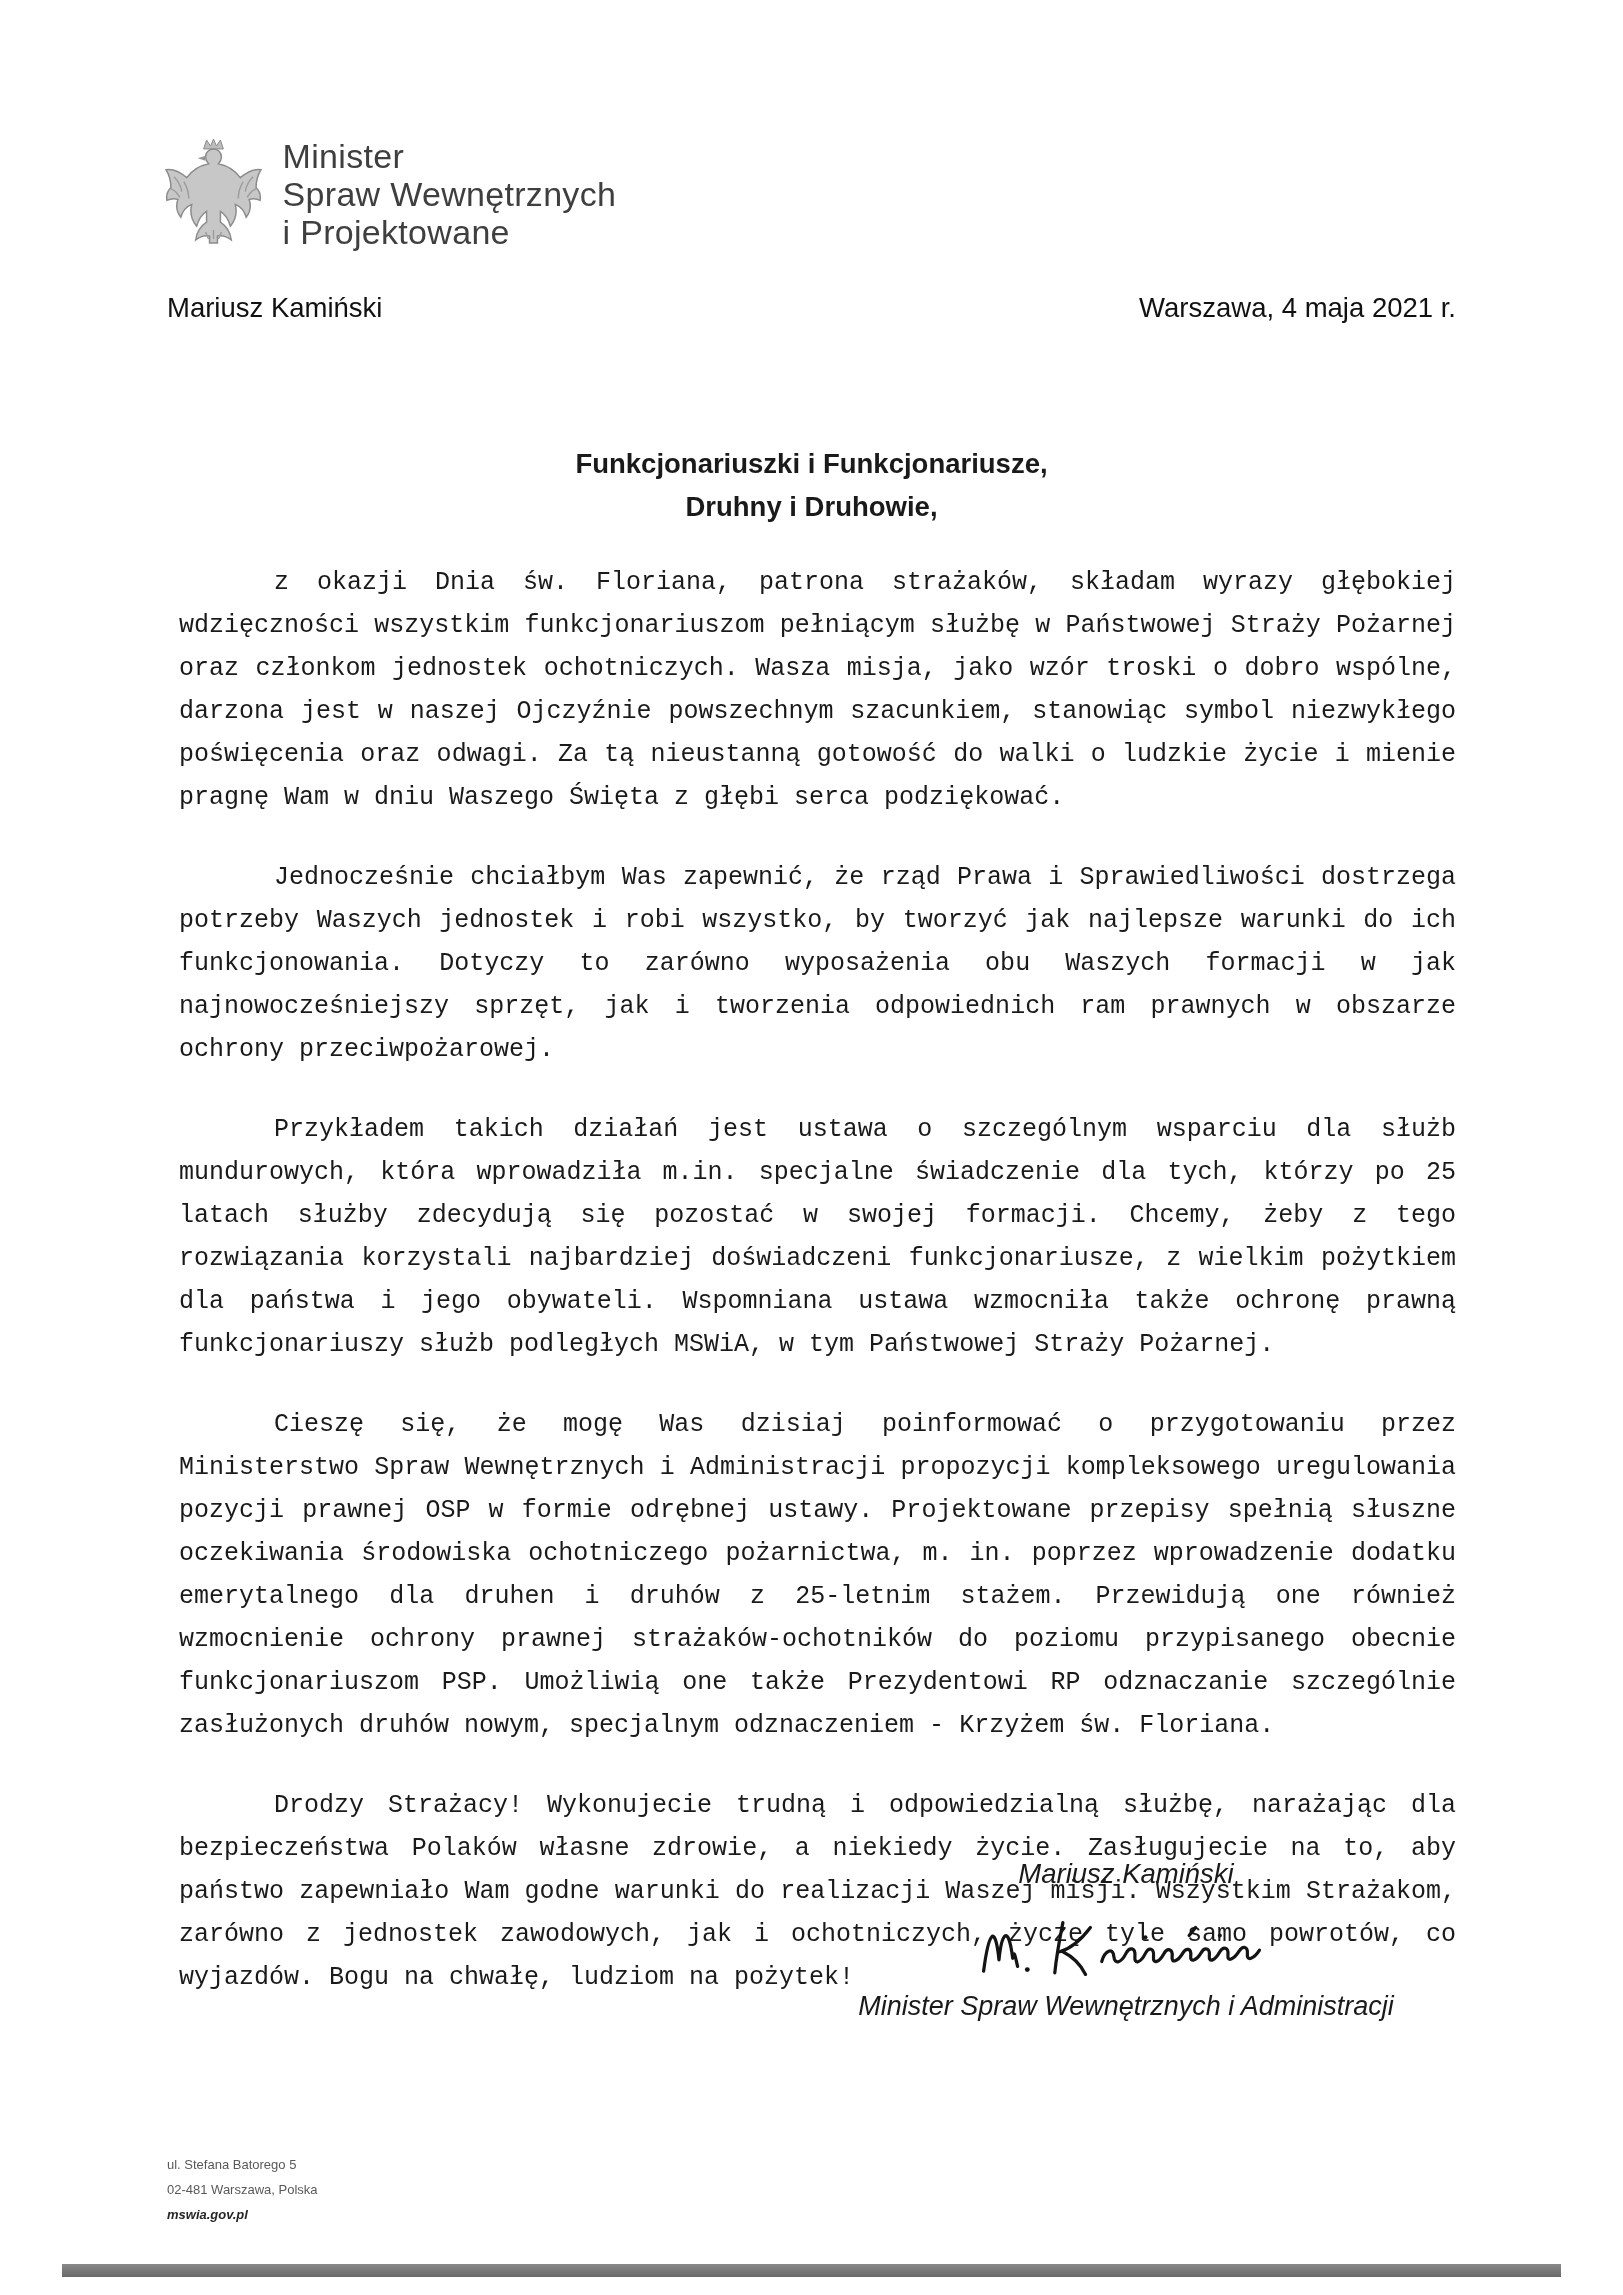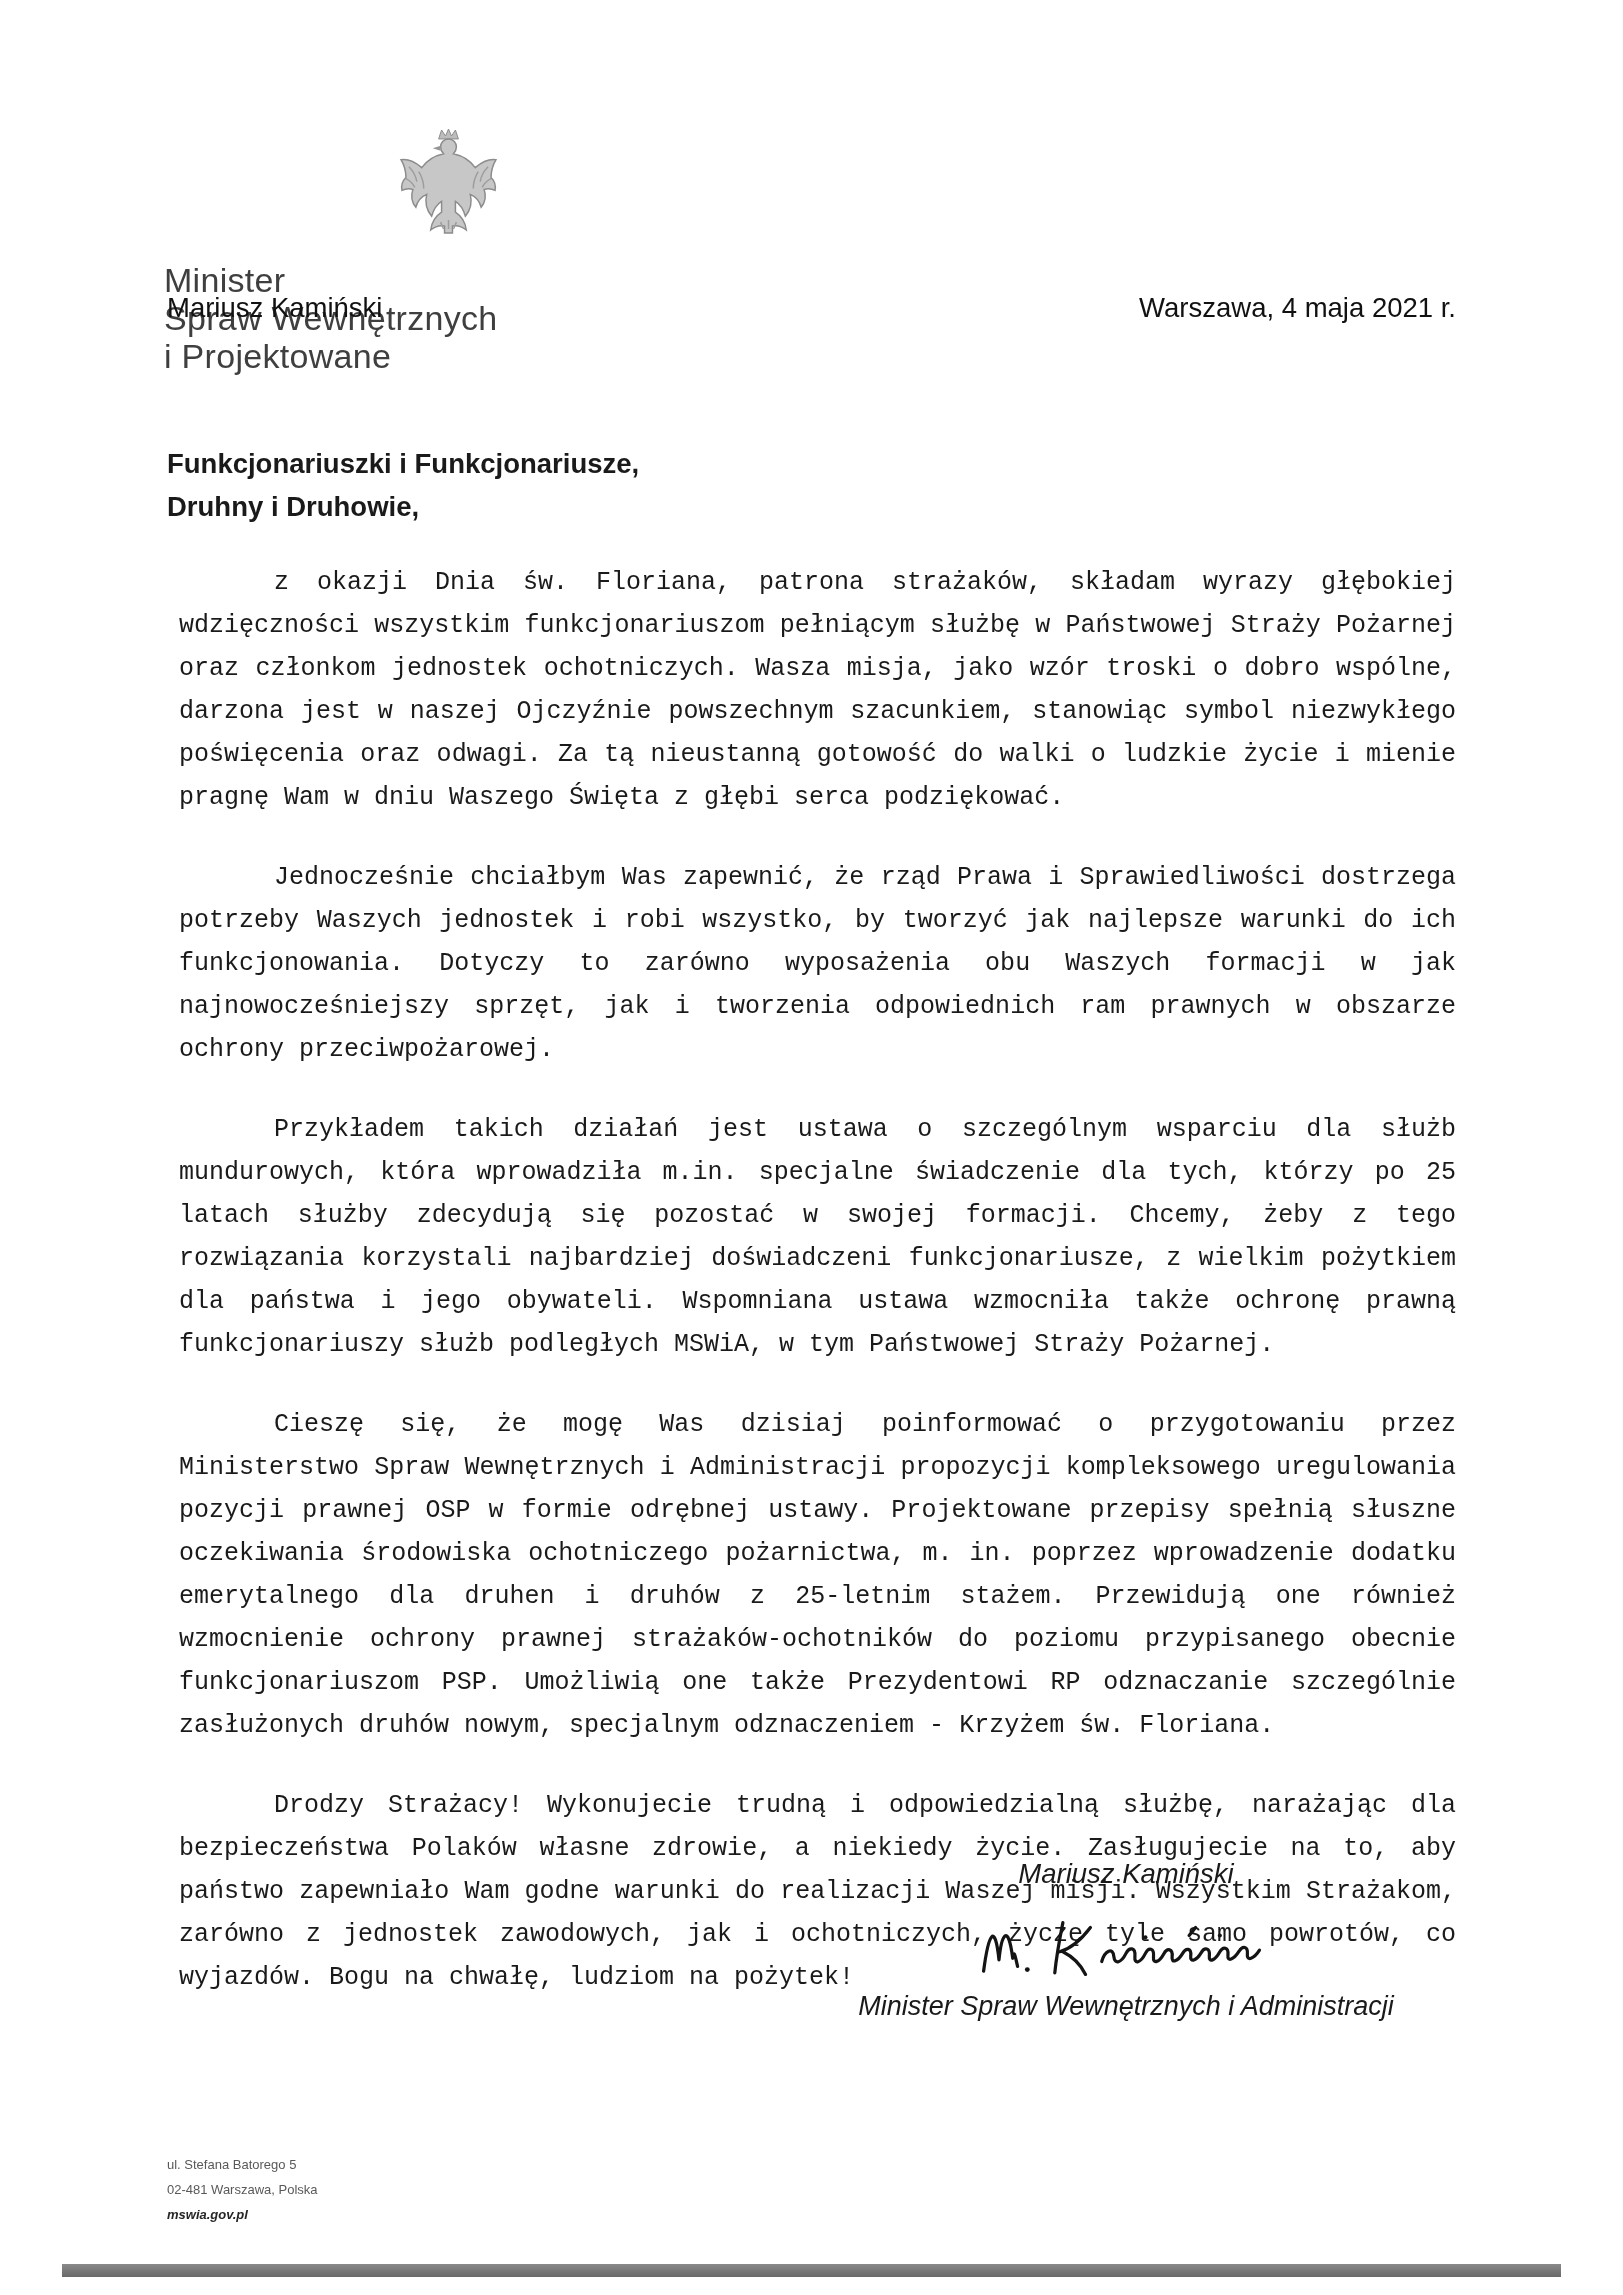--- a/index.html
+++ b/index.html
@@ -9,26 +9,25 @@
     height: 2295px;
     background: #ffffff;
     font-family: "Liberation Sans", sans-serif;
     color: #1a1a1a;
     overflow: hidden;
   }
 
   
   .letterhead {
     position: absolute;
-    top: 126px;
+    top: 134px;
     left: 164px;
     display: flex;
-    align-items: flex-end;
+    align-items: center;
     gap: 19.6px;
-    flex-direction: column;
   }
   .eagle-wrap { width: 99px; height: 113px; flex: 0 0 auto; }
   .eagle-wrap svg { width: 100%; height: 100%; }
   .ministry-name {
     font-size: 34px;
     line-height: 38px;
     color: #3f3f3f;
     padding-top: 2.6px;
     letter-spacing: 0.3px;
   }
@@ -50,20 +49,21 @@
     position: absolute;
     top: 442px;
     left: 167px;
     right: 167px;
   }
   .salutation {
     font-weight: bold;
     font-size: 27.5px;
     line-height: 43px;
     margin-bottom: 33px;
+    text-align: center;
   }
   .body-para {
     margin: 0 0 37px 12px;
     font-size: 25px;
     line-height: 43px;
     text-align: justify;
     text-indent: 95px;
     font-family: Liberation Mono, monospace;
   }
 

